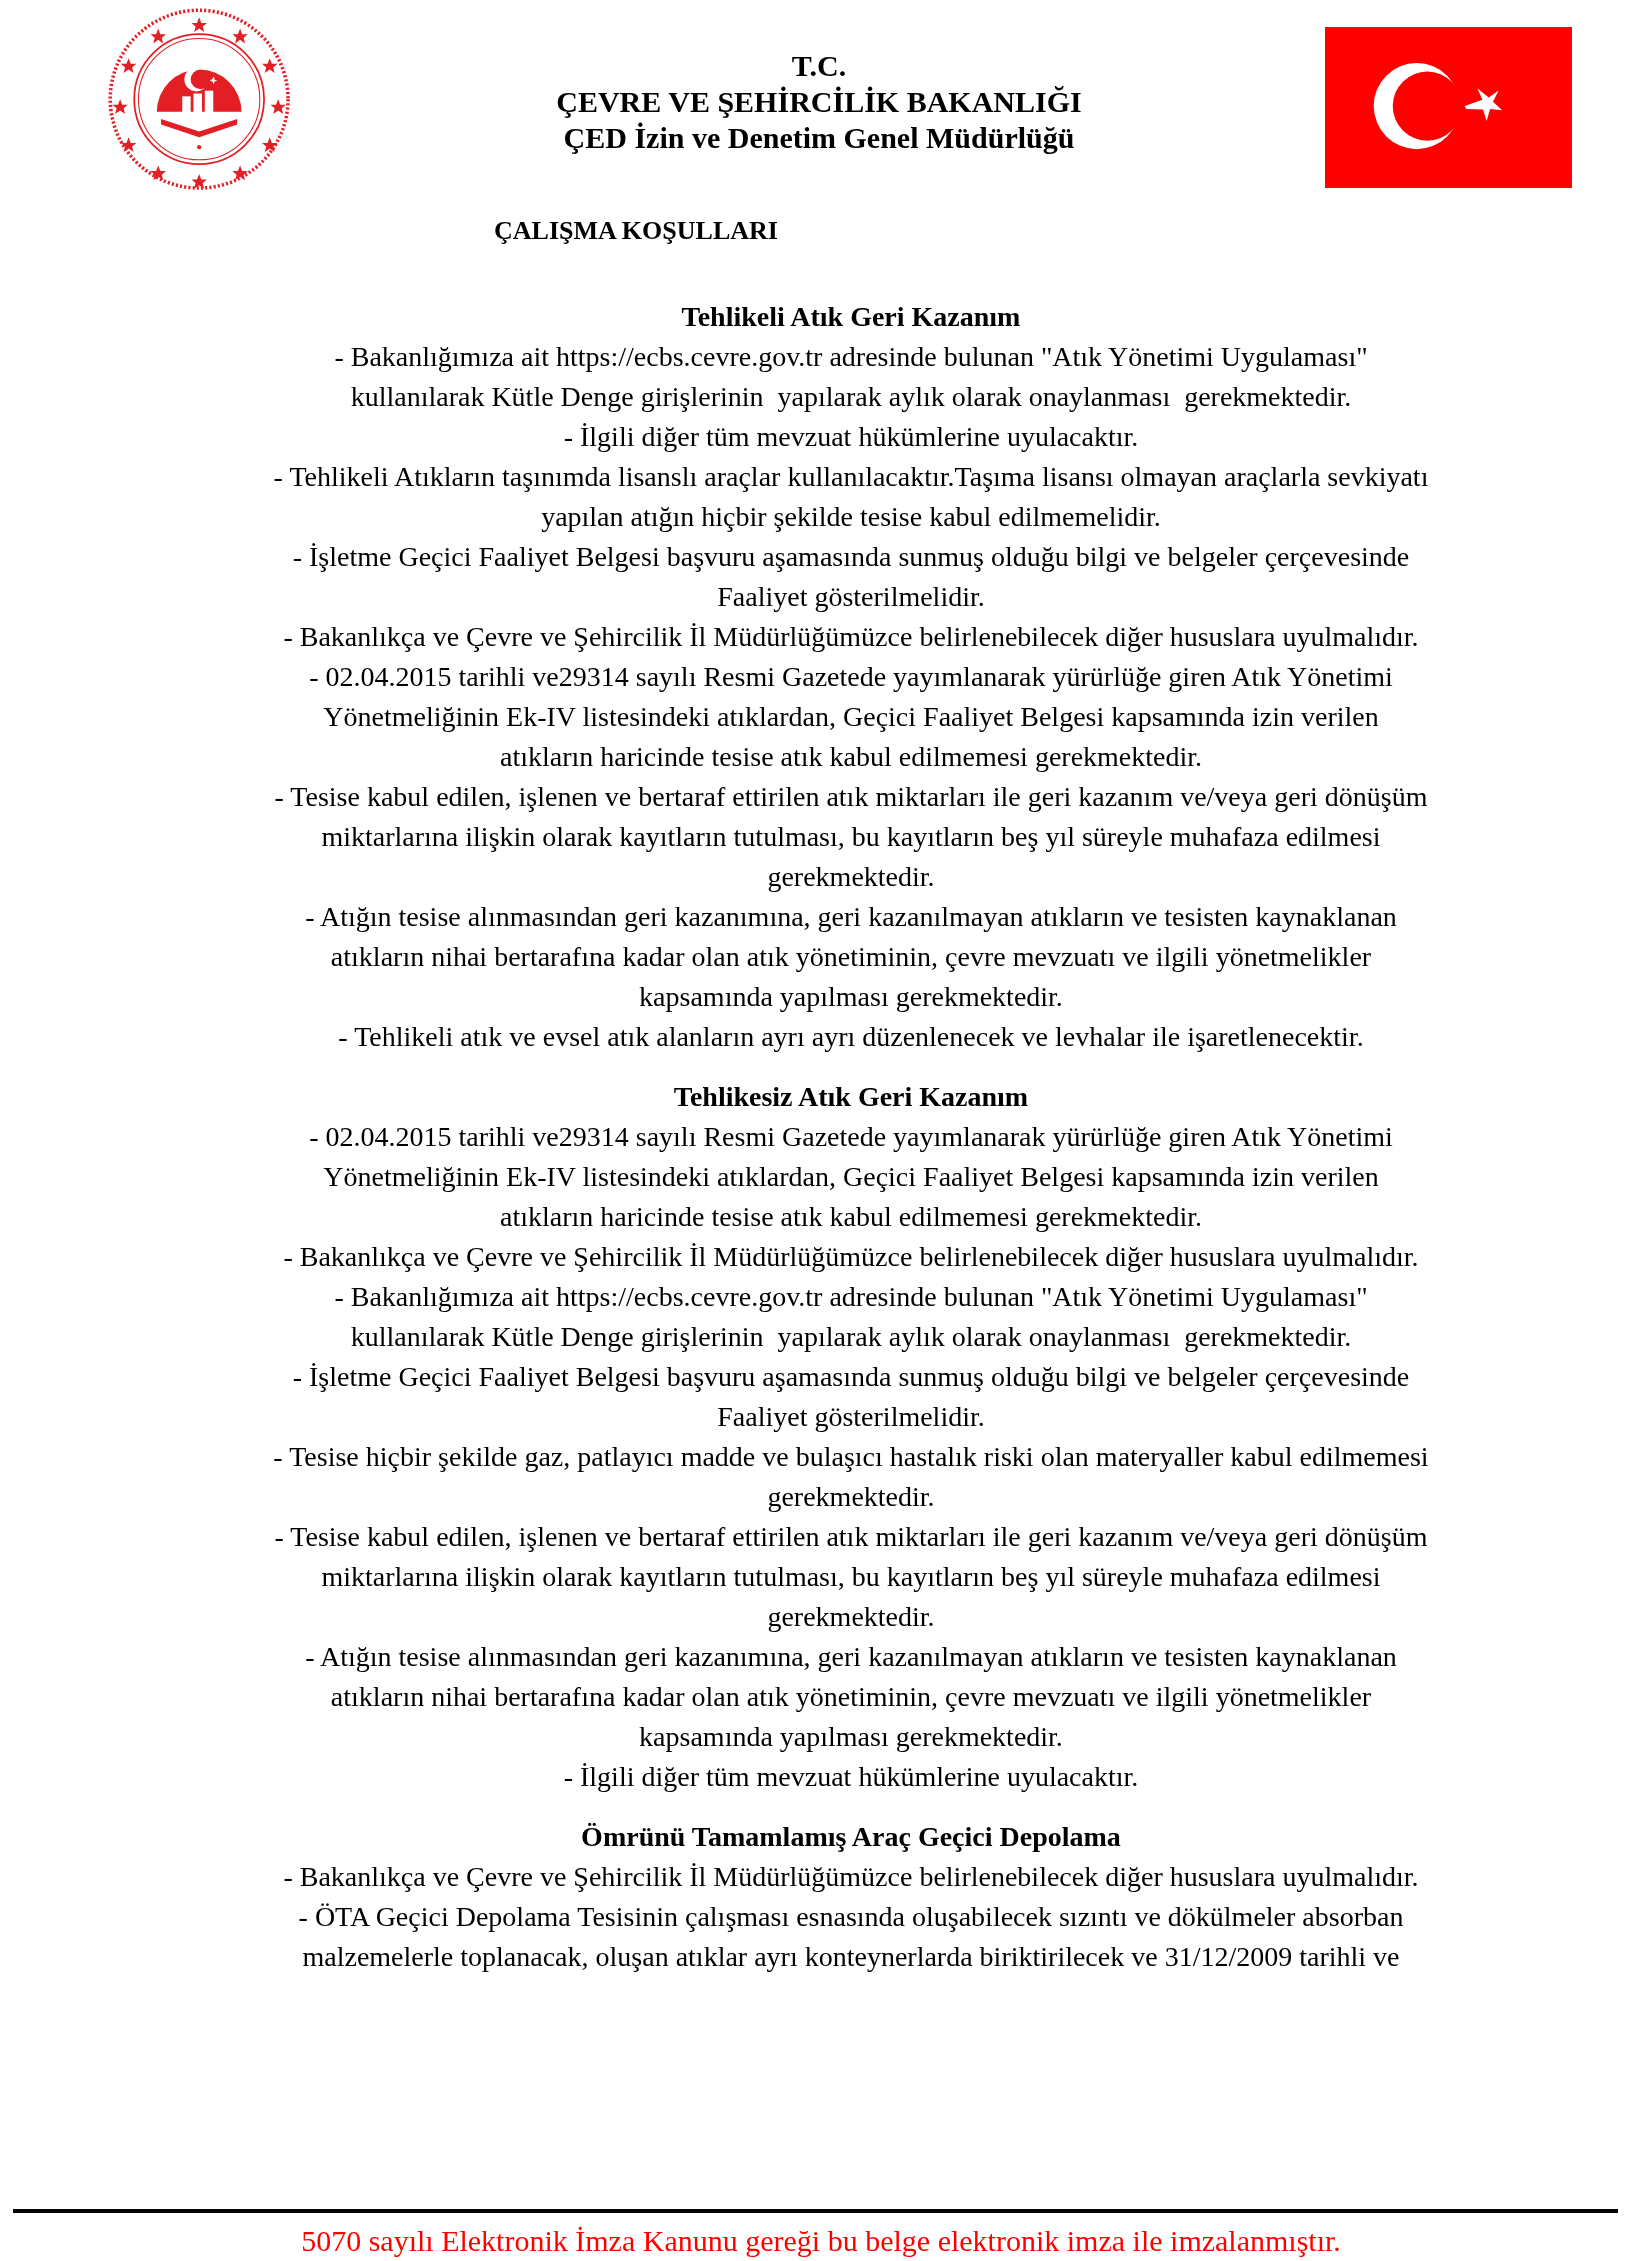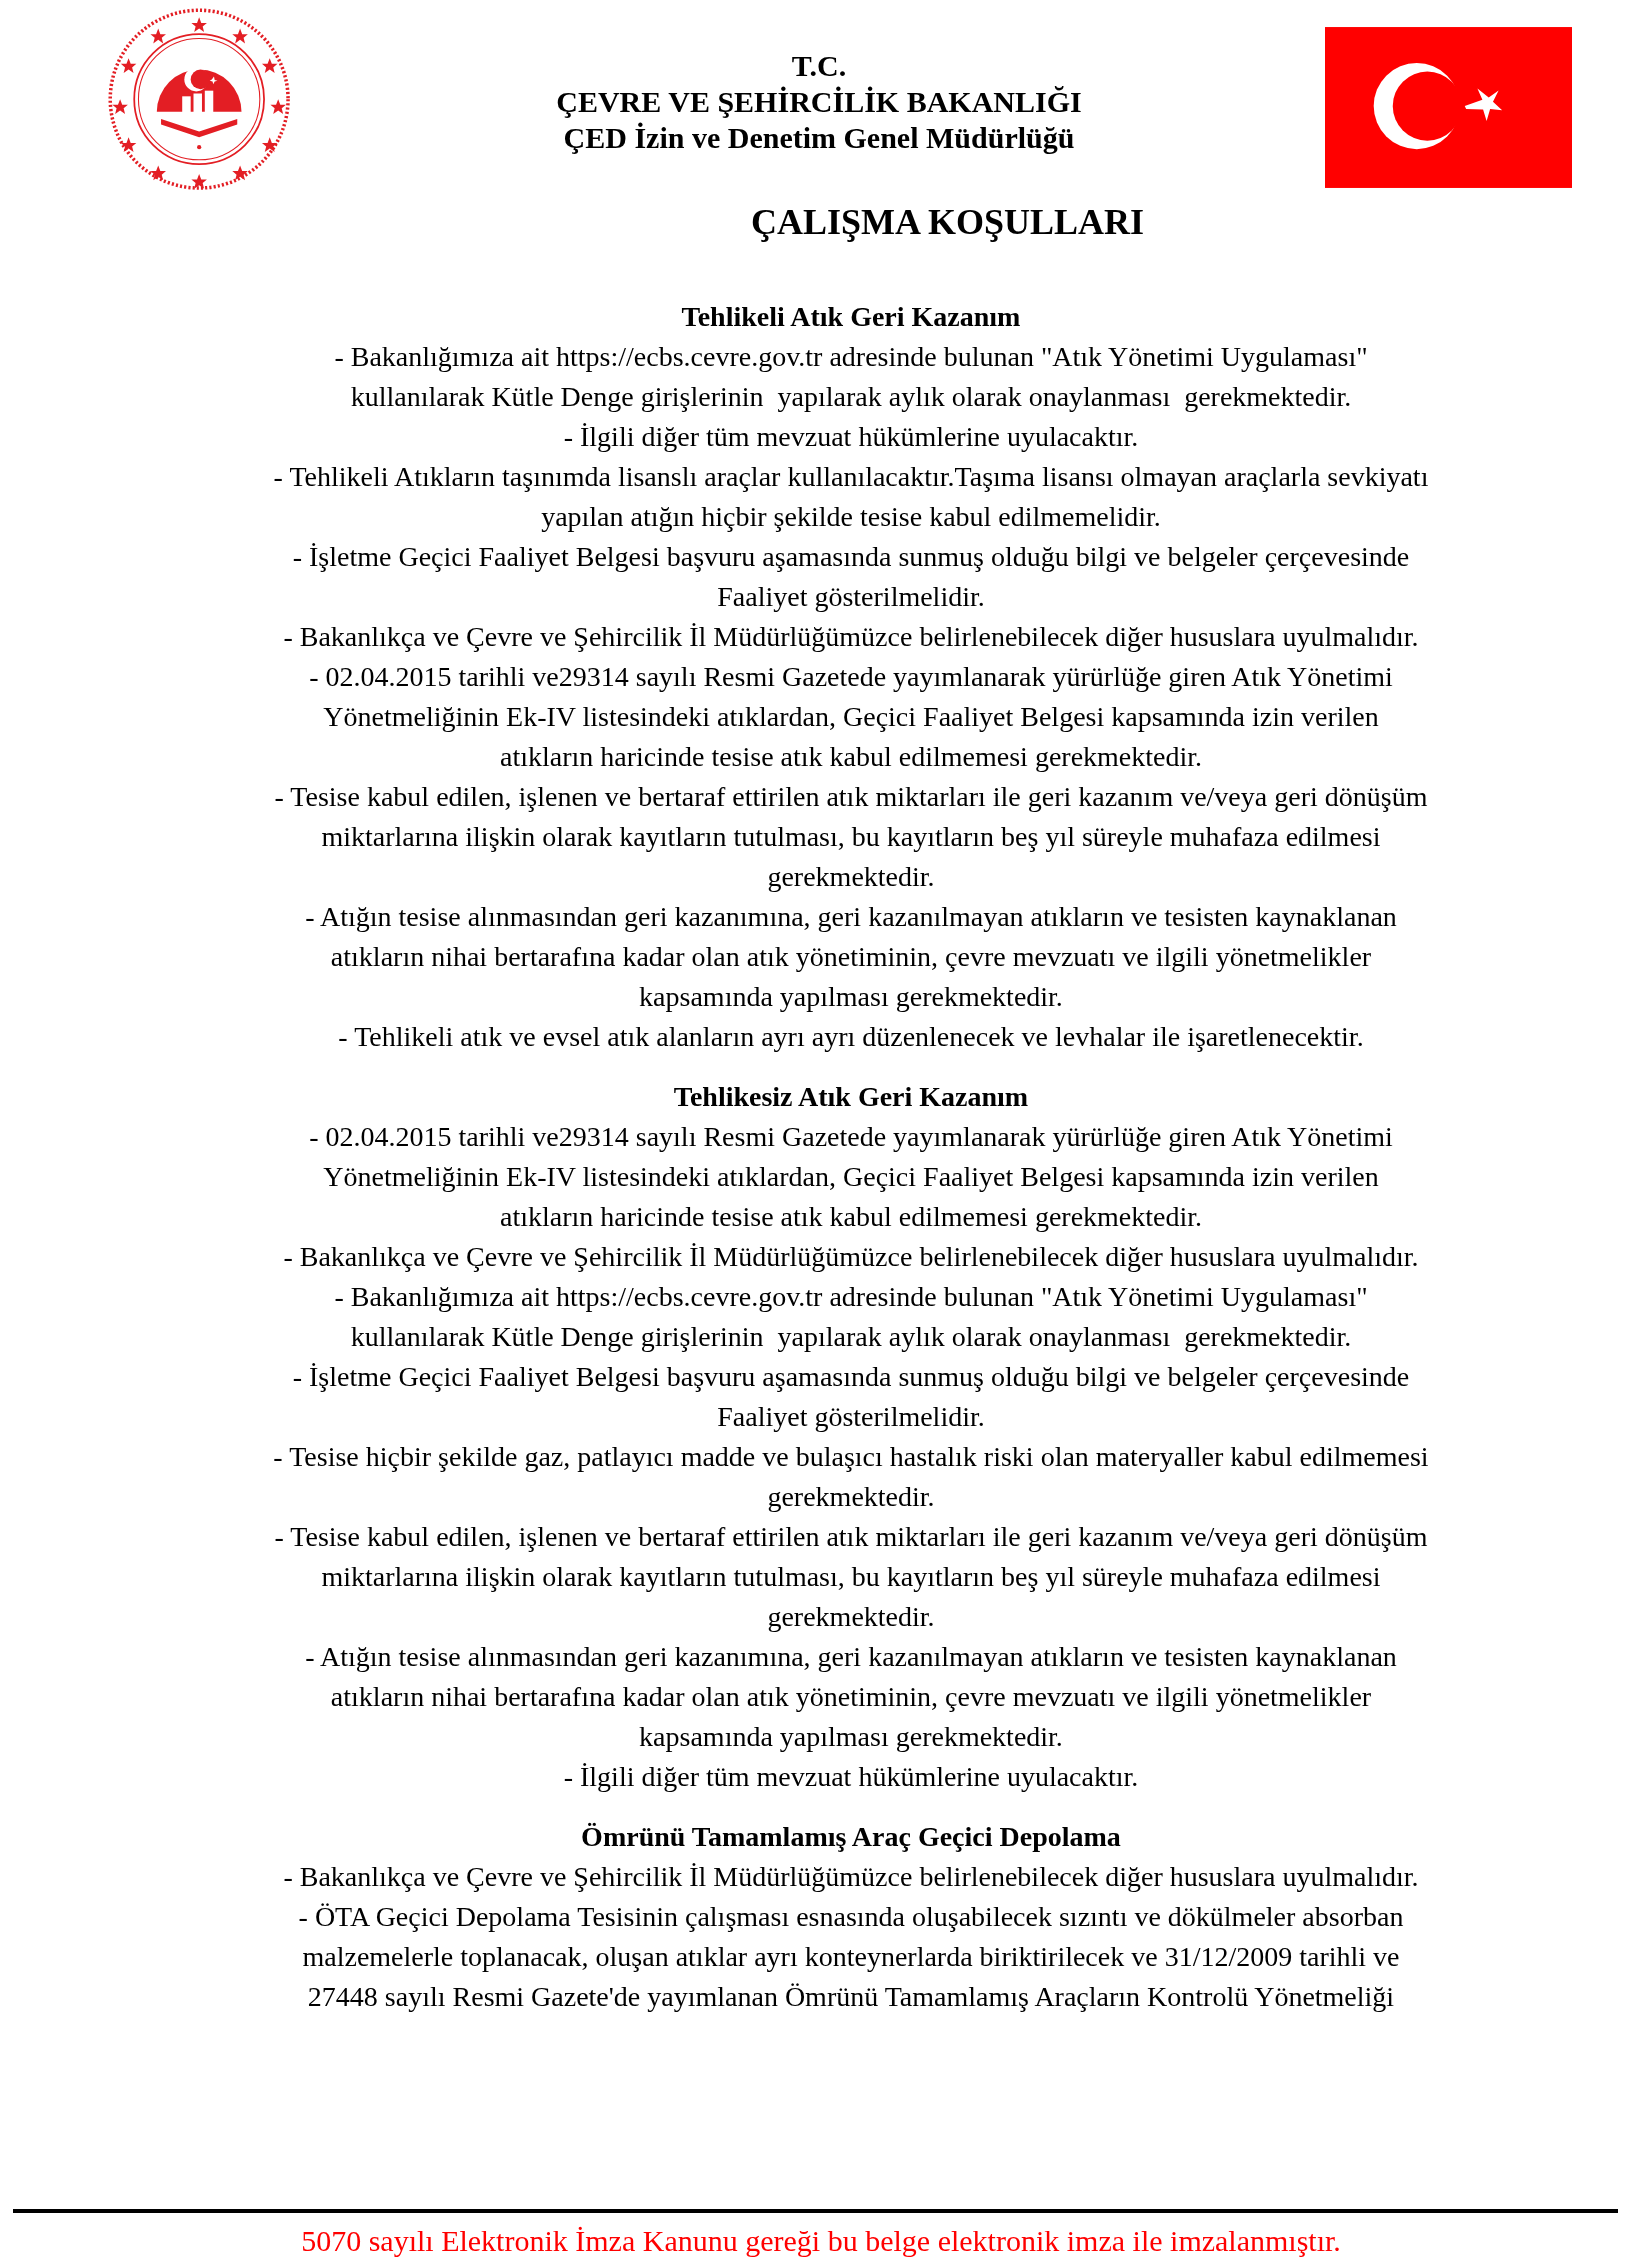--- a/index.html
+++ b/index.html
@@ -32,25 +32,25 @@
       width: 650px;
       text-align: center;
       font-weight: bold;
       font-size: 30px;
       line-height: 36px;
     }
     .header-block div { white-space: nowrap; }
     .doc-title {
       position: absolute;
       left: 494px;
-      top: 204px;
+      top: 213px;
       width: 650px;
-      text-align: right;
+      text-align: left;
       font-weight: bold;
-      font-size: 36px;
+      font-size: 26px;
       line-height: 36px;
     }
     .content {
       position: absolute;
       left: 102px;
       top: 297px;
       width: 1498px;
       font-size: 28px;
       line-height: 40px;
     }
@@ -174,19 +174,18 @@
     <div class="line">atıkların nihai bertarafına kadar olan atık yönetiminin, çevre mevzuatı ve ilgili yönetmelikler</div>
     <div class="line">kapsamında yapılması gerekmektedir.</div>
     <div class="line">- İlgili diğer tüm mevzuat hükümlerine uyulacaktır.</div>
   </div>
 
   <div class="section">
     <div class="section-title">Ömrünü Tamamlamış Araç Geçici Depolama</div>
     <div class="line">- Bakanlıkça ve Çevre ve Şehircilik İl Müdürlüğümüzce belirlenebilecek diğer hususlara uyulmalıdır.</div>
     <div class="line">- ÖTA Geçici Depolama Tesisinin çalışması esnasında oluşabilecek sızıntı ve dökülmeler absorban</div>
     <div class="line">malzemelerle toplanacak, oluşan atıklar ayrı konteynerlarda biriktirilecek ve 31/12/2009 tarihli ve</div>
-    <div class="line">27448 sayılı Resmi Gazete'de yayımlanan Ömrünü Tamamlamış Araçların Kontrolü Yönetmeliği</div>
   </div>
 </div>
 
 <div class="footer-rule"></div>
 <div class="footer-note">5070 sayılı Elektronik İmza Kanunu gereği bu belge elektronik imza ile imzalanmıştır.</div>
 
 
 </body></html>

